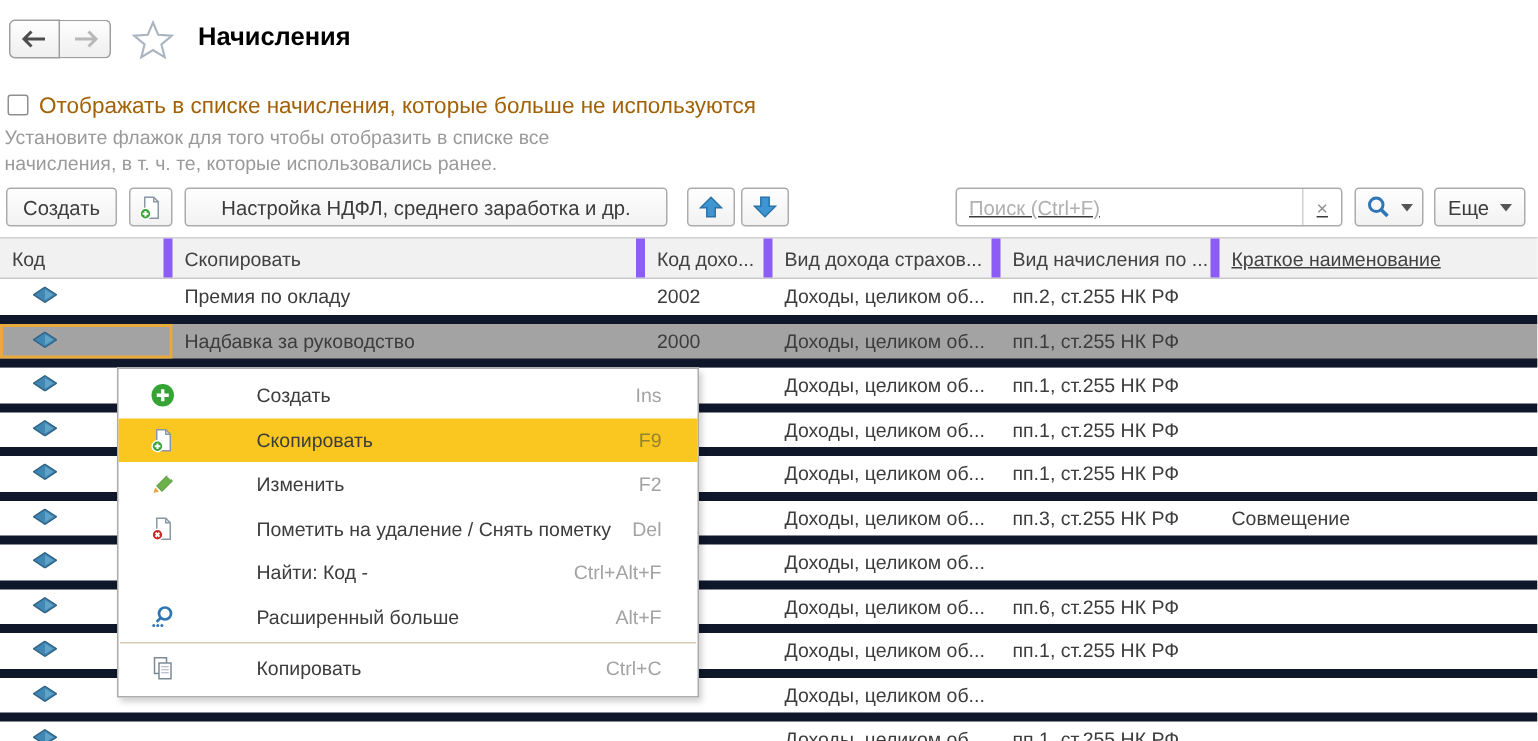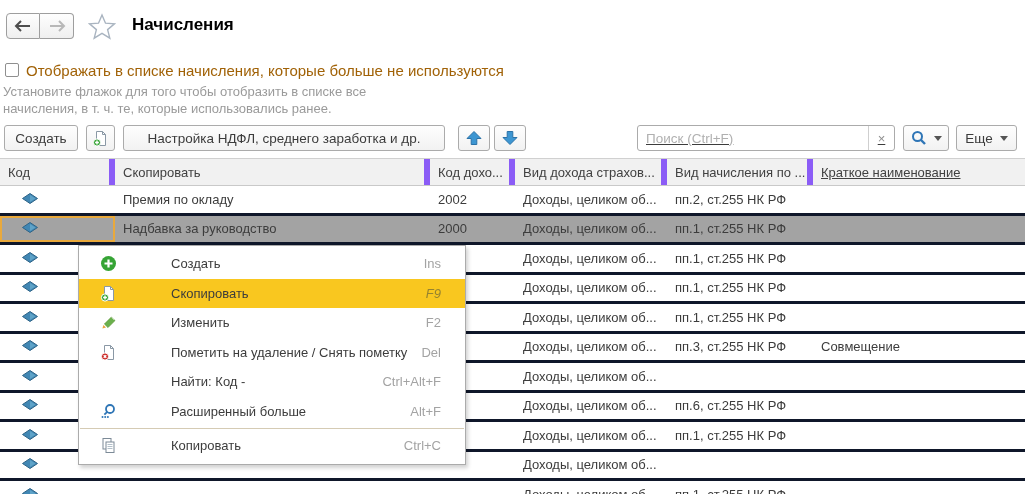--- a/index.html
+++ b/index.html
@@ -46,35 +46,35 @@
   
   .grid { left:0; top:158px; width:1025px; height:336px; }
   .thead { display:flex; height:28px; background:#f1f1f1; border-top:1px solid #d0d0d0;
            border-bottom:1px solid #c9c9c9; font-size:13px; color:#414141; }
   .th { display:flex; align-items:center; padding:0 8px; border-right:6px solid #8b5cf6;
         overflow:hidden; white-space:nowrap; }
   .th:last-child { border-right:none;text-decoration:underline; }
   .col0 { width:115px; } .col1 { width:315px; } .col2 { width:85px; }
   .col3 { width:152px; } .col4 { width:146px; } .col5 { width:212px; }
   .rows { height:308px; overflow:hidden; }
-  .row { display:flex; height:29.5px; border-bottom:3px solid #0f172a; font-size:13px; color:#3c3c3c; }
+  .row { display:flex; height:29.5px; border-bottom:6px solid #0f172a; font-size:13px; color:#3c3c3c; }
   .cell { display:flex; align-items:center; padding:0 8px; overflow:hidden; white-space:nowrap; }
   .row.selected { background:#a3a3a3; }
   .row.selected .cell.col0 { box-shadow:inset 0 0 0 2px #e9a93c; }
   .diamond { margin-left:14px; }
 
   
   .menu { left:78px; top:245px; width:388px; background:#fff; border:1px solid #ababab;
           box-shadow:2px 3px 4px rgba(0,0,0,.18); padding:3px 0; z-index:10; }
   .mi { height:29.5px; display:flex; align-items:center; font-size:13px; color:#3c3c3c; }
   .mi .ic { width:18px; height:18px; margin-left:20px; display:flex; align-items:center; justify-content:center; }
   .mi .lbl { margin-left:54px; flex:1; }
   .mi .sc { margin-right:24px; color:#a3a3a3; }
   .mi.highlight { background:#f9c71f; }
-  .mi.highlight .sc { color:#96832f;font-style:italic; }
+  .mi.highlight .sc { color:#96832f; }
   .mi.disabled .lbl { color:#b3b3b3; }
   .mi.disabled .ic { opacity:.45; }
   .msep { height:1px; background:#d5cbb4; margin:2px 1px; }
 </style>
 </head>
 <body>
 
 <div class="abs nav-group">
   <div class="nav-btn back">
     <svg width="18" height="12" viewBox="0 0 18 12">

